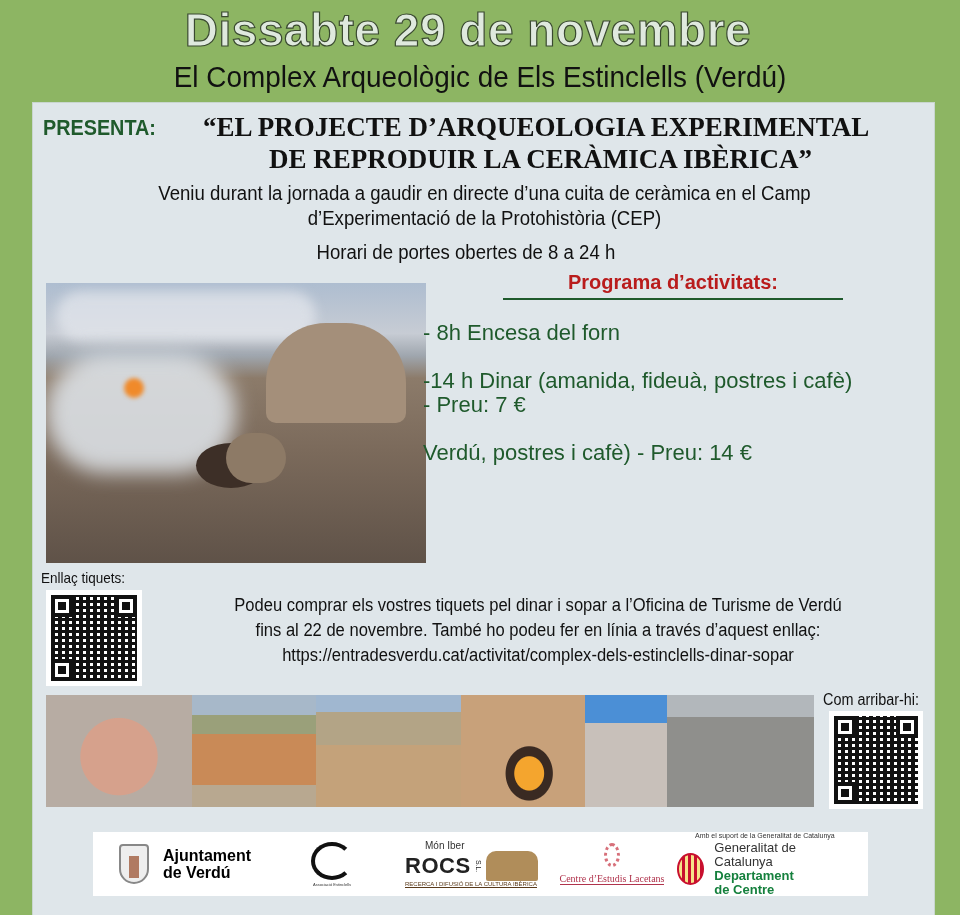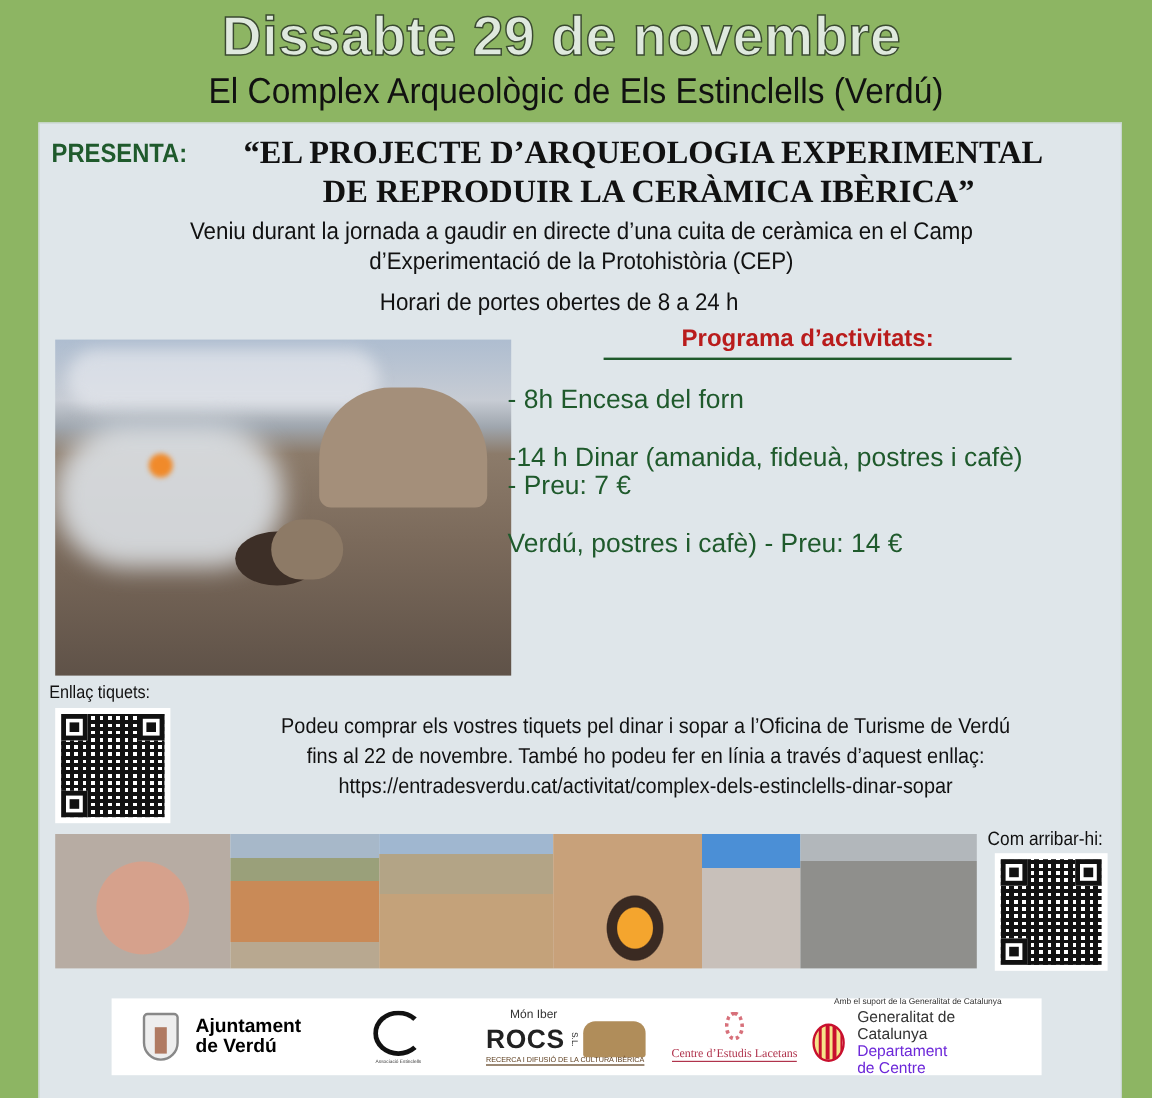--- a/index.html
+++ b/index.html
@@ -120,21 +120,21 @@
   .rocs-name { font-size: 22px; font-weight: bold; color: #222; letter-spacing: 0.5px; }
   .rocs-sl { font-size: 7px; writing-mode: vertical-rl; margin: 0 4px; color: #222; }
   .lion { width: 52px; height: 30px; background: #b08d5a; border-radius: 10px 10px 2px 2px; }
   .rocs-sub { font-size: 6px; color: #5a3a1a; border-bottom: 1px solid #5a3a1a; }
   .logo-gen { flex: 1; flex-direction: column; align-items: flex-start; justify-content: center; padding-left: 10px; }
   .gen-top { font-size: 7px; color: #333; margin-left: 18px; margin-bottom: 2px; }
   .gen-row { display: flex; align-items: center; }
   .senyera { width: 28px; height: 32px; border-radius: 50%; border: 2px solid #c8102e;
     background: repeating-linear-gradient(90deg,#f6e38a 0 3px,#c8102e 3px 6px); margin-right: 10px; }
   .gen-name { font-size: 13px; color: #333; line-height: 14px; }
-  .gen-dept { font-size: 13px; font-weight: normal; color: #6d28d9; line-height: 14px; }
+  .gen-dept { font-size: 13px; font-weight: bold; color: #15803d; line-height: 14px; }
 </style>
 </head>
 <body>
 
 <div class="headline">Dissabte 29 de novembre</div>
 <div class="subheadline">El Complex Arqueològic de Els Estinclells (Verdú)</div>
 
 <div class="panel">
   <div class="presenta">PRESENTA:</div>
   <div class="project-title">

